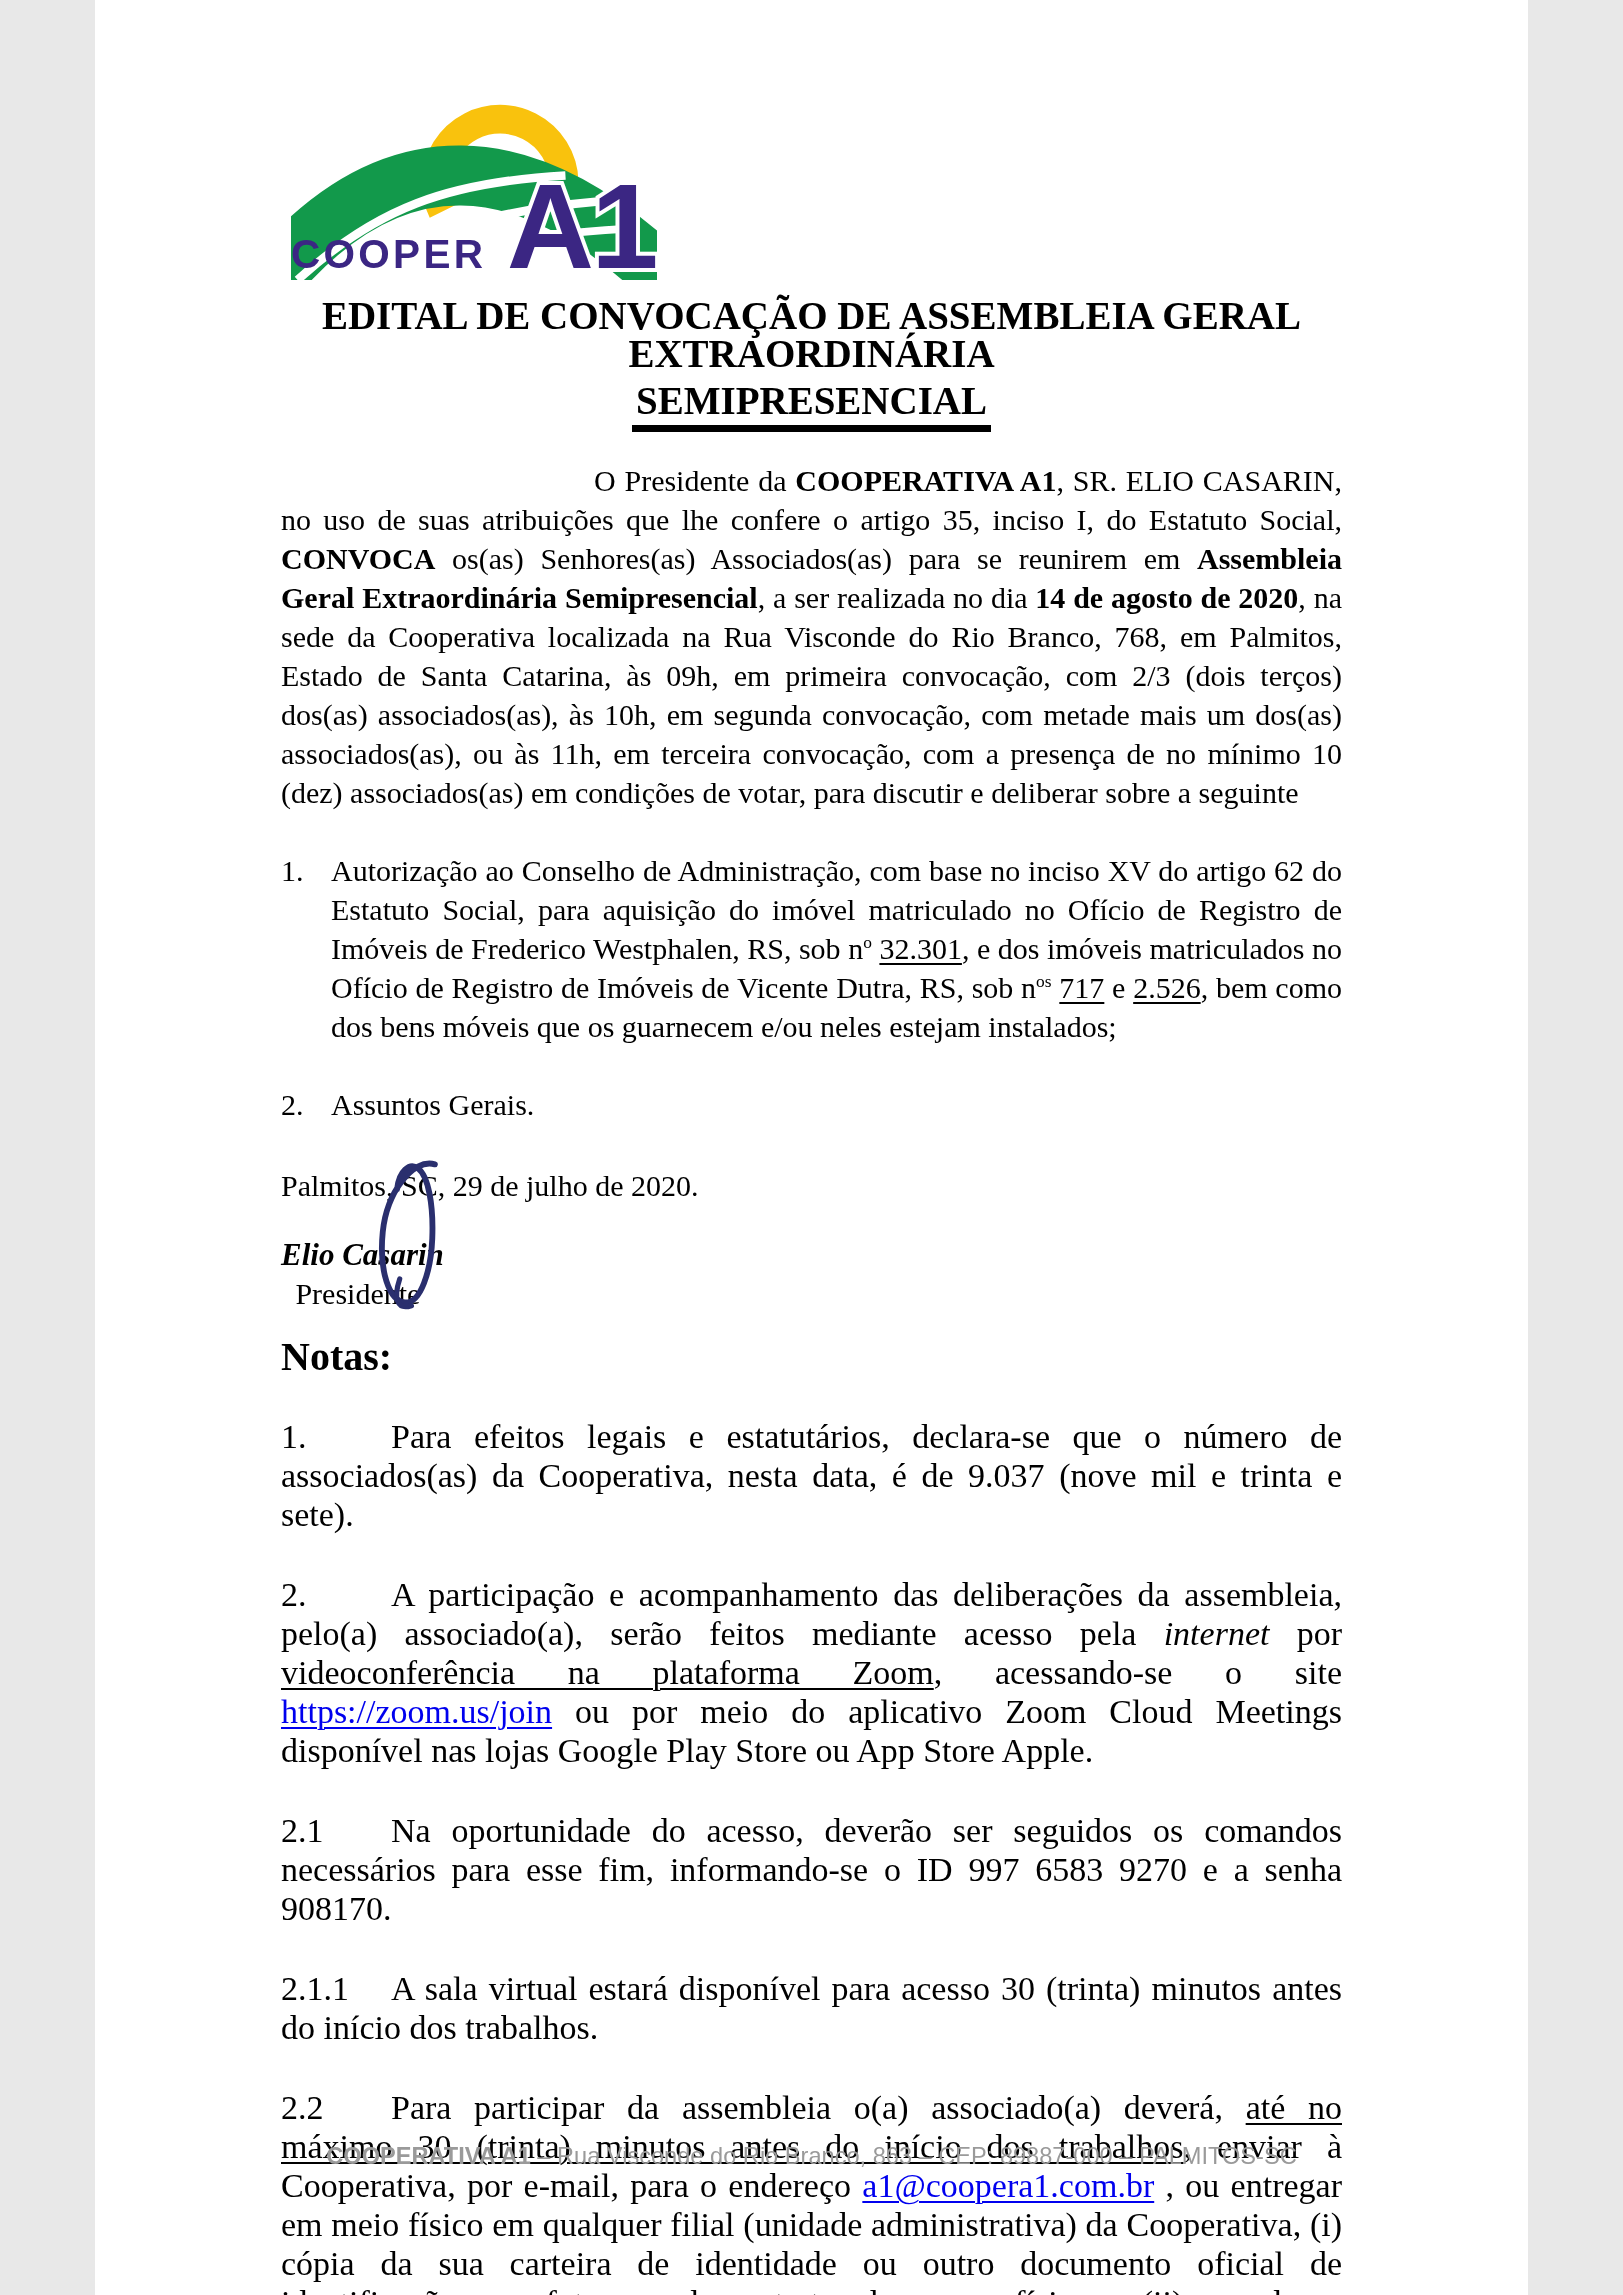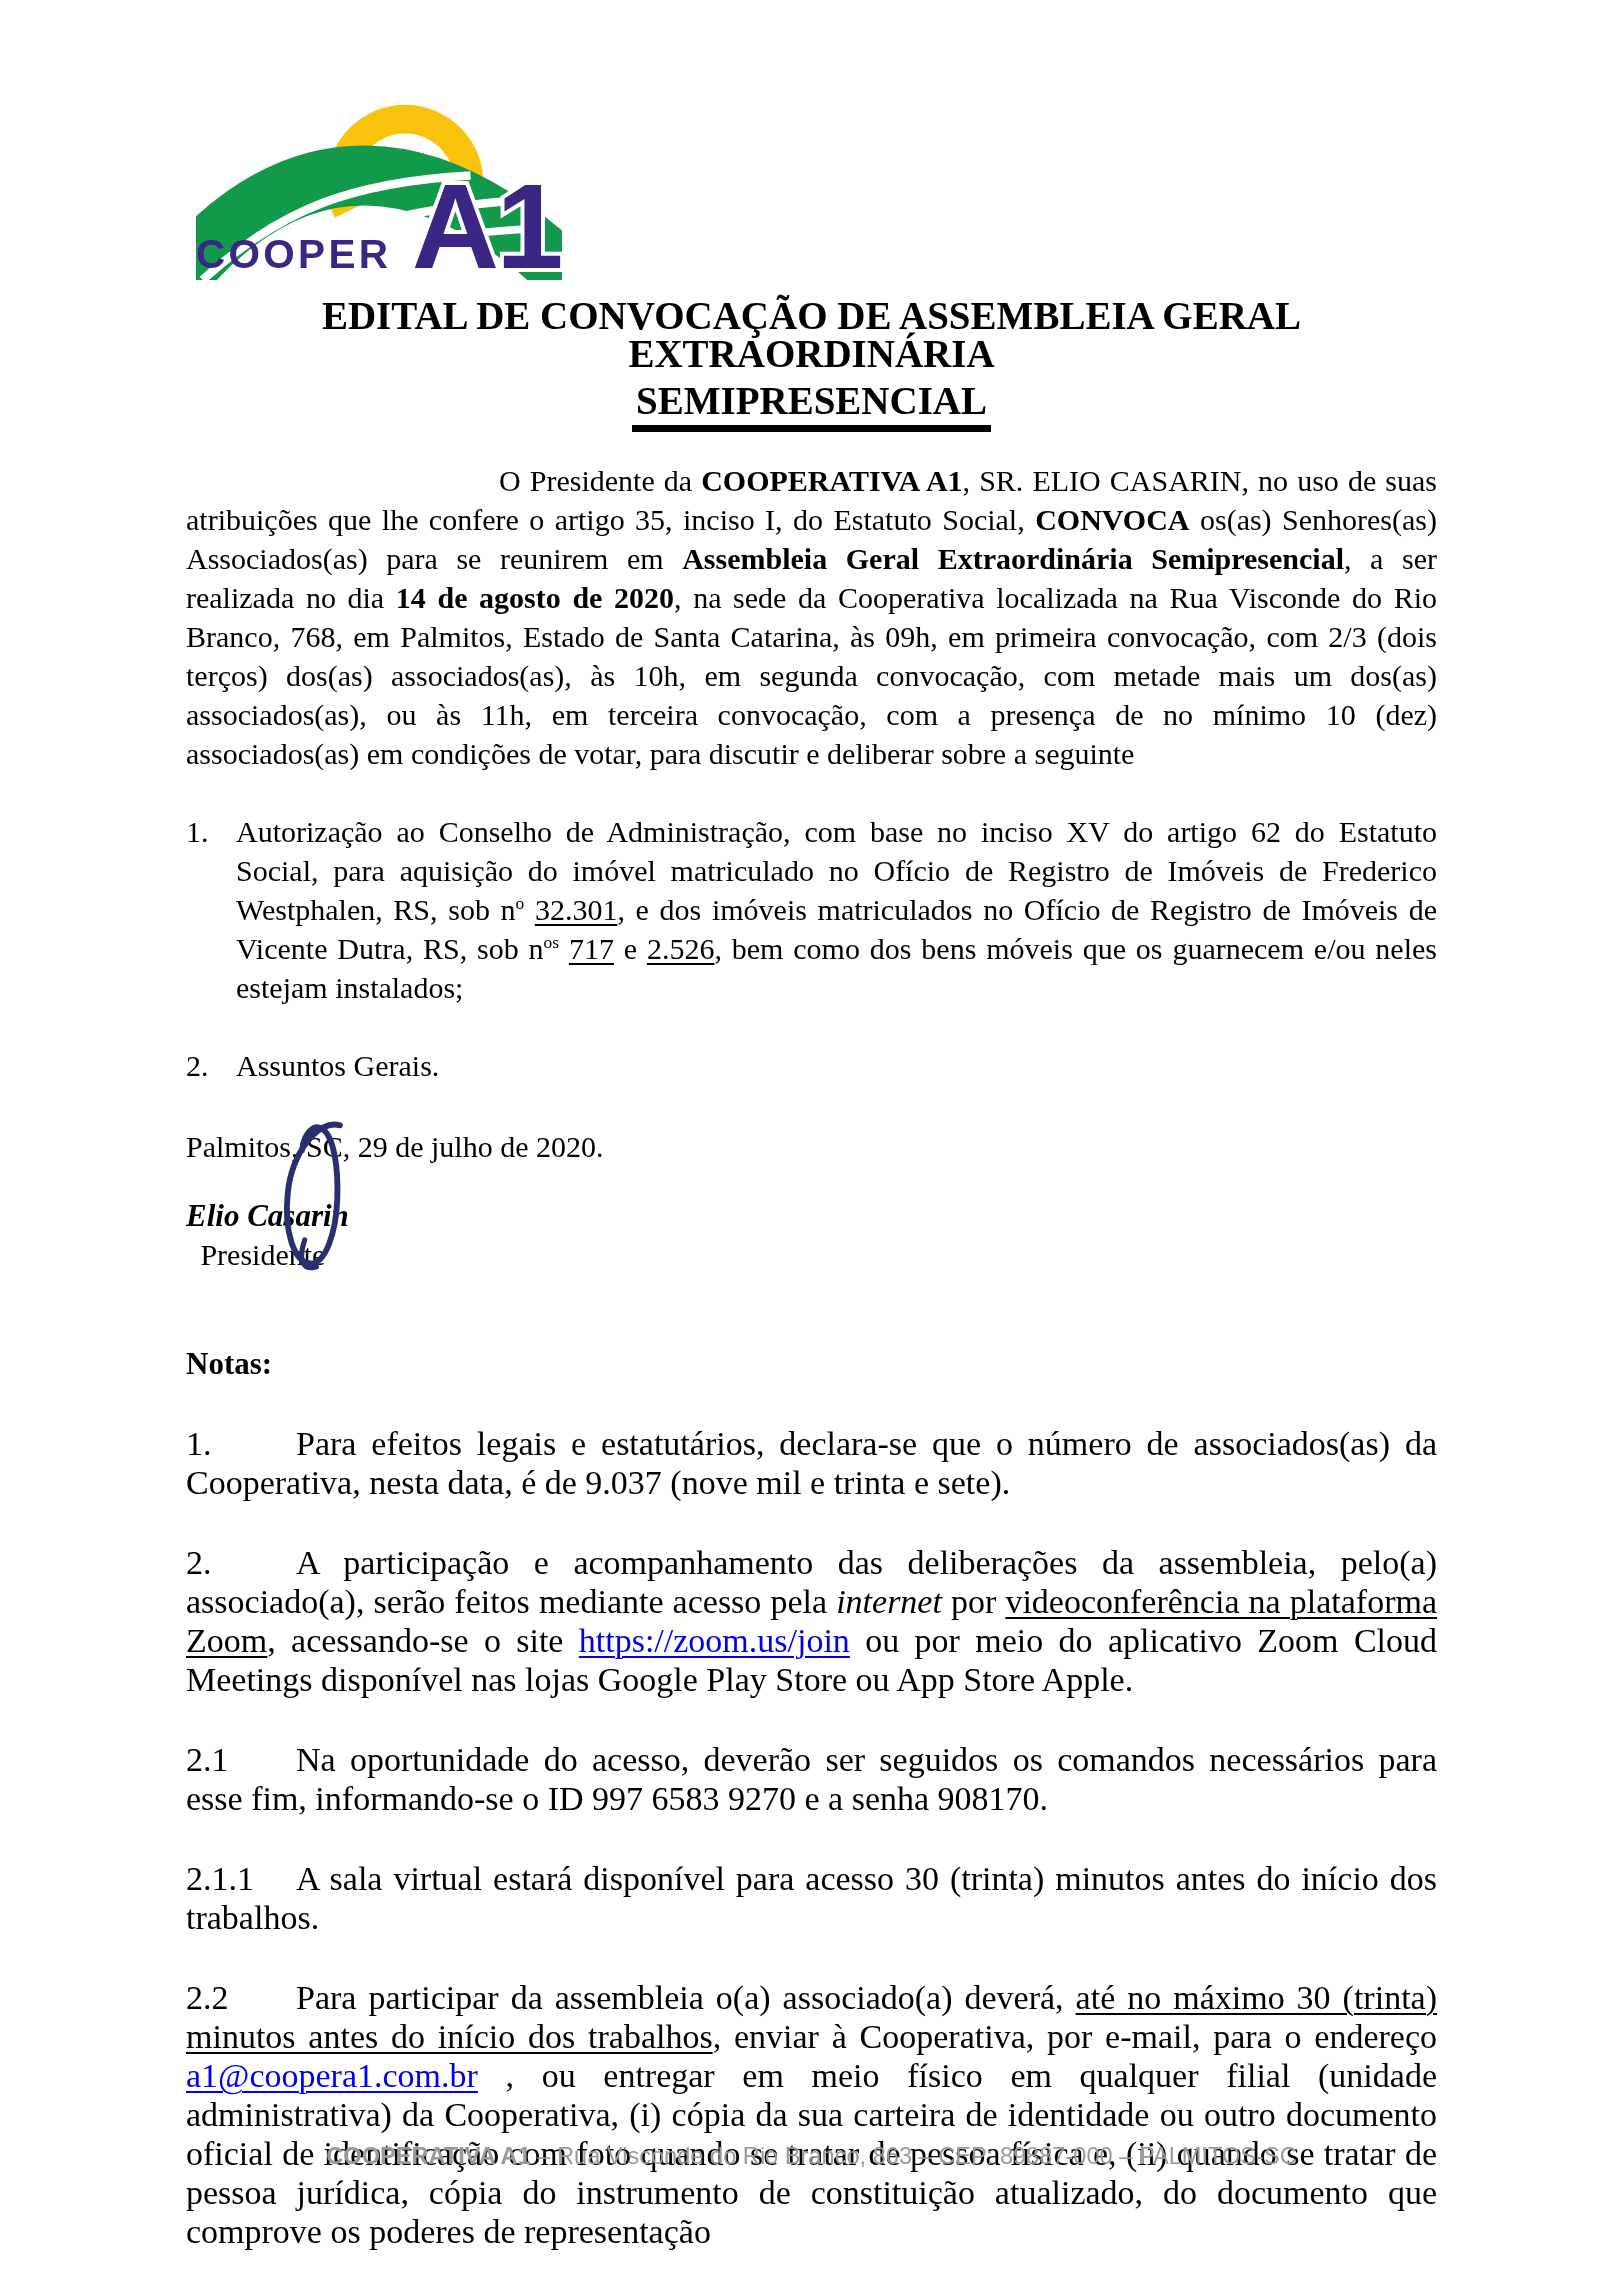--- a/index.html
+++ b/index.html
@@ -1,17 +1,17 @@
 <!DOCTYPE html>
 <html style="font-size:10.5px"><head>
 <meta charset="utf-8">
 <style>
   html,body{margin:0;padding:0;background:#e8e8e8;}
   .page{
-    width:1623px;height:2295px;position:relative;margin:0 auto;
+    width:1433px;height:2295px;position:relative;margin:0 auto;
     background:#ffffff;color:#000;
     font-family:"Liberation Serif", serif;
     overflow:hidden;
   }
   .content{padding:84px 186px 0 186px;}
   
   .logo{width:366px;height:196px;margin-left:9.8px;display:block;}
   
   .title1{text-align:center;font-weight:bold;font-size:39px;line-height:38px;margin-top:17px;letter-spacing:0px;}
   .title2{text-align:center;font-size:39px;line-height:46px;font-weight:bold;margin-top:5.2px;}
@@ -23,21 +23,21 @@
   .ordem-item{display:flex;margin-bottom:39px;font-size:30px;line-height:39px;}
   .ordem-item .num{width:50px;flex:none;}
   .ordem-item .itext{flex:1;text-align:justify;}
   .date{margin-top:42px;font-size:30px;line-height:39px;}
   
   .sig{position:relative;margin-top:9.2px;}
   .sig-name{font-weight:bold;font-style:italic;font-size:31px;line-height:39px;}
   .sig-role{font-size:30px;line-height:39px;padding-left:14.4px;}
   .sig-ink{position:absolute;left:77px;top:-80px;pointer-events:none;}
   
-  .notas-h{font-weight:bold;font-size:31px;line-height:39px;margin-top:70px;}
+  .notas-h{font-weight:bold;font-size:40px;line-height:39px;margin-top:24px;}
   .note{margin-top:41px;font-size:34px;line-height:39px;text-align:justify;}
   .note .nnum{display:inline-block;min-width:110px;}
   
   .b{font-weight:bold;}
   .i{font-style:italic;}
   .u{text-decoration:underline;text-decoration-thickness:2px;text-underline-offset:3.9px;}
   .sup{vertical-align:super;font-size:58%;line-height:0;}
   .link{color:#0000EE;text-decoration:underline;text-decoration-thickness:2px;text-underline-offset:3.9px;cursor:pointer;}
   .glink{color:inherit;text-decoration:underline;text-decoration-thickness:1.3px;text-underline-offset:3.3px;cursor:pointer;}
   

